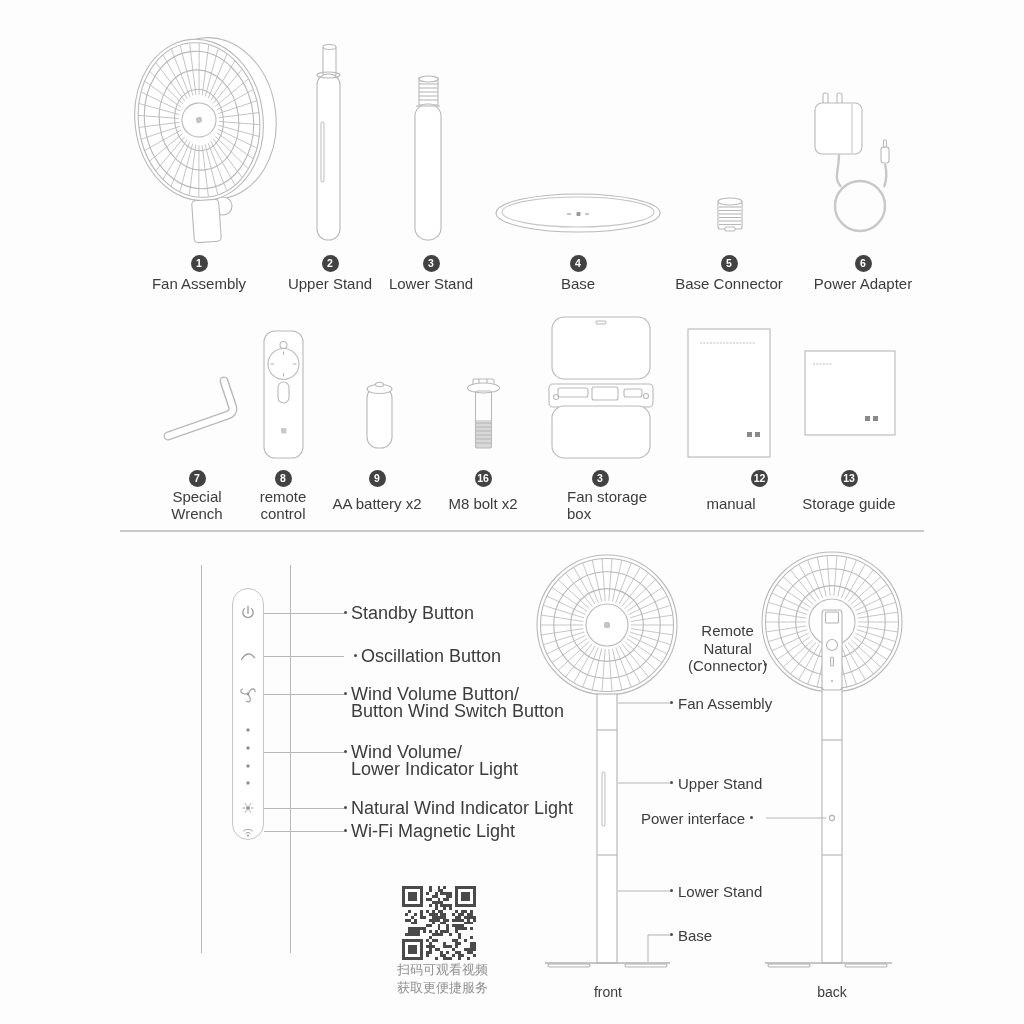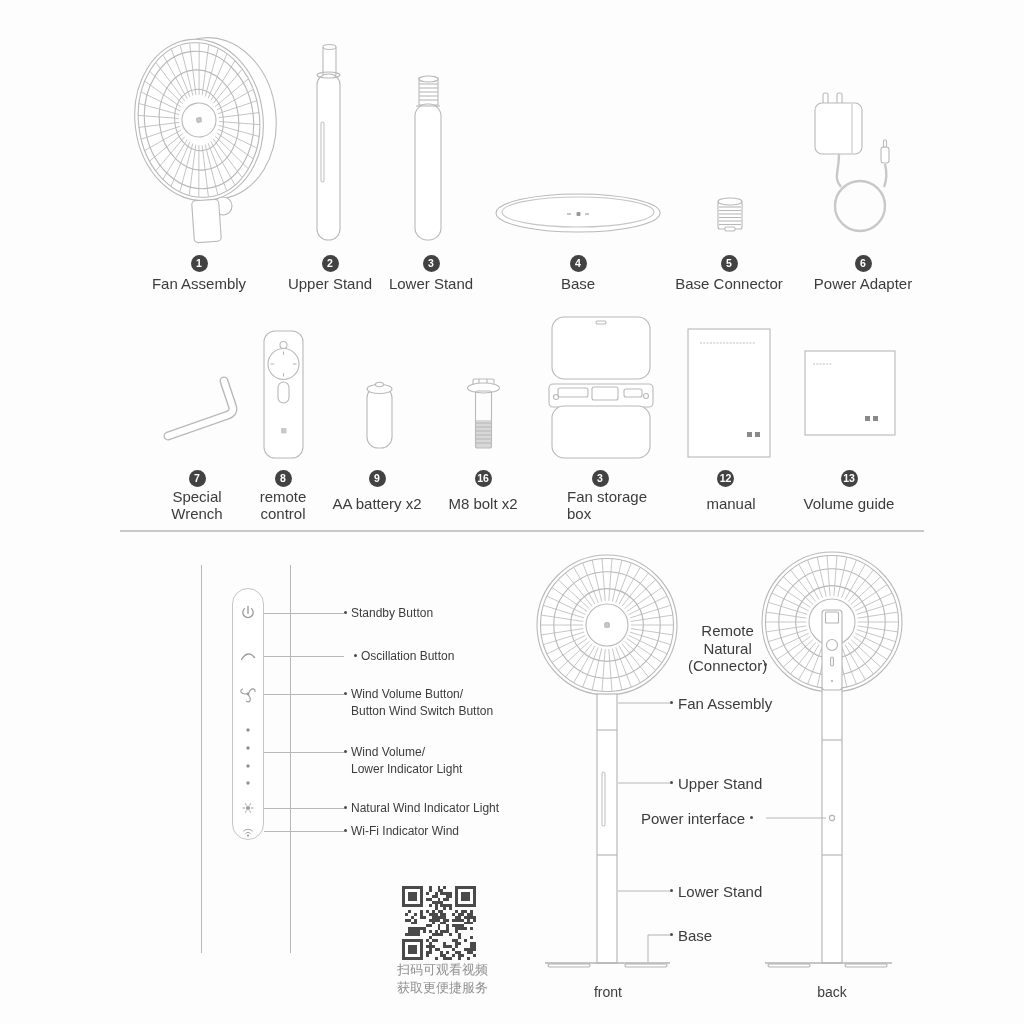--- a/index.html
+++ b/index.html
@@ -9,21 +9,21 @@
   svg{position:absolute;overflow:visible;}
   .badge{position:absolute;width:17px;height:17px;border-radius:50%;background:#424242;
          color:#fff;font-size:10.5px;line-height:17px;text-align:center;font-weight:bold;}
   .plabel{position:absolute;font-size:15px;line-height:16.5px;text-align:center;color:#3c3c3c;}
   .plabel.left{text-align:left;}
   .divider{position:absolute;left:120px;top:530px;width:804px;height:2px;background:#c9c9c9;}
   .vline{position:absolute;width:1px;background:#b8b8b8;}
   .leader{position:absolute;height:1px;background:#b8b8b8;}
   .pill{position:absolute;left:232px;top:588px;width:32px;height:252px;border:1px solid #c5c5c5;
         border-radius:17px;background:#fff;box-sizing:border-box;}
-  .cp-label{position:absolute;display:flex;align-items:flex-start;gap:4px;font-size:12px;line-height:16.5px;}
+  .cp-label{position:absolute;display:flex;align-items:flex-start;gap:4px;font-size:18px;line-height:16.5px;}
   .dot{width:3px;height:3px;border-radius:50%;background:#4a4a4a;flex:0 0 auto;margin-top:6px;}
   .dg-label{position:absolute;display:flex;align-items:flex-start;gap:5px;font-size:15px;line-height:17px;}
   .caption{position:absolute;font-size:14px;text-align:center;}
   .qr-cap{position:absolute;left:397px;top:961px;font-size:13px;line-height:17.5px;color:#8f8f8f;}
   .remote-label{position:absolute;left:688px;top:622px;font-size:15px;line-height:17.5px;text-align:center;}
 </style>
 </head>
 <body>
 
 <svg id="parts-svg" width="1024" height="545" viewBox="0 0 1024 545" style="left:0;top:0" stroke="#b9b9b9" stroke-width="1.1" fill="none">
@@ -209,29 +209,29 @@
 <div class="plabel" style="left:366px;top:276px;width:130px">Lower Stand</div>
 <div class="plabel" style="left:513px;top:276px;width:130px">Base</div>
 <div class="plabel" style="left:664px;top:276px;width:130px">Base Connector</div>
 <div class="plabel" style="left:798px;top:276px;width:130px">Power Adapter</div>
 
 <div class="badge" style="left:188.5px;top:470px">7</div>
 <div class="badge" style="left:274.5px;top:470px">8</div>
 <div class="badge" style="left:368.5px;top:470px">9</div>
 <div class="badge" style="left:474.5px;top:470px">16</div>
 <div class="badge" style="left:591.5px;top:470px">3</div>
-<div class="badge" style="left:717px;top:470px">12</div>
+<div class="badge" style="left:751px;top:470px">12</div>
 <div class="badge" style="left:840.5px;top:470px">13</div>
 <div class="plabel" style="left:162px;top:489px;width:70px">Special Wrench</div>
 <div class="plabel" style="left:248px;top:489px;width:70px">remote control</div>
 <div class="plabel" style="left:317px;top:496px;width:120px">AA battery x2</div>
 <div class="plabel" style="left:423px;top:496px;width:120px">M8 bolt x2</div>
 <div class="plabel left" style="left:567px;top:489px;width:85px">Fan storage box</div>
 <div class="plabel" style="left:691px;top:496px;width:80px">manual</div>
-<div class="plabel" style="left:789px;top:496px;width:120px">Volume guide</div>
+<div class="plabel" style="left:789px;top:496px;width:120px">Storage guide</div>
 
 <div class="divider"></div>
 
 <div class="vline" style="left:201px;top:565px;height:388px"></div>
 <div class="vline" style="left:290px;top:565px;height:388px"></div>
 
 <div class="pill"></div>
 <svg style="left:232px;top:588px" width="32" height="252" viewBox="0 0 32 252" stroke="#9a9a9a" stroke-width="1.3" fill="none" stroke-linecap="round">
   <g>
       <line x1="16" y1="18.5" x2="16" y2="25.5"></line>
@@ -296,21 +296,21 @@
       <span style="display:block">Wind Volume/</span>
         <span style="display:block">Lower Indicator Light</span>
     </span>
 </div>
 <div class="cp-label" style="left:344px;top:800px">
   <span class="dot"></span>
   <span>Natural Wind Indicator Light</span>
 </div>
 <div class="cp-label" style="left:344px;top:823px">
   <span class="dot"></span>
-  <span>Wi-Fi Indicator Wind</span>
+  <span>Wi-Fi Magnetic Light</span>
 </div>
 
 <svg id="diagram-svg" style="left:520px;top:548px" width="440" height="436" viewBox="0 0 440 436" stroke="#b3b3b3" stroke-width="1.1" fill="none">
   <g id="fanF">
       <ellipse cx="87" cy="77" rx="70" ry="70" fill="#fff" stroke="#b9b9b9"></ellipse>
       <ellipse cx="87" cy="77" rx="66.5" ry="66.5" stroke="#b9b9b9" fill="none"></ellipse>
       <line x1="111" y1="77" x2="153.5" y2="77" stroke="#b9b9b9" stroke-width="0.8"></line>
       <line x1="110.73193982940309" y1="80.57701438822819" x2="152.75724994397103" y2="86.9113107007156" stroke="#b9b9b9" stroke-width="0.8"></line>
       <line x1="109.93374733886738" y1="84.0741241858617" x2="150.54559158477835" y2="96.60121909832513" stroke="#b9b9b9" stroke-width="0.8"></line>
       <line x1="108.62325282965806" y1="87.4132097388214" x2="146.91442971551086" y2="105.85326865131762" stroke="#b9b9b9" stroke-width="0.8"></line>

